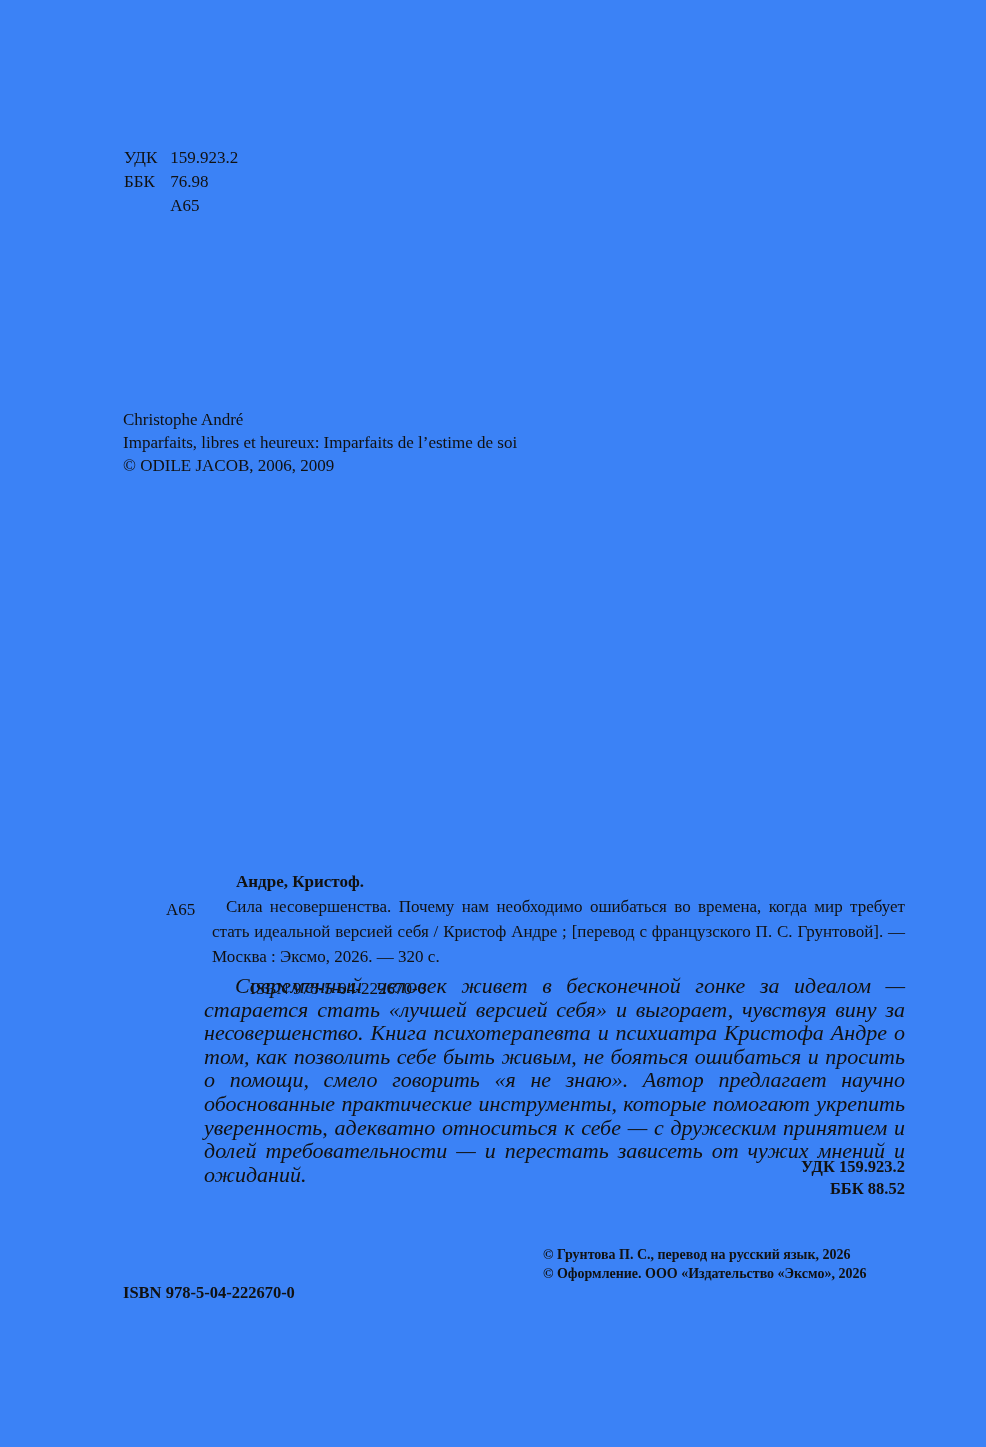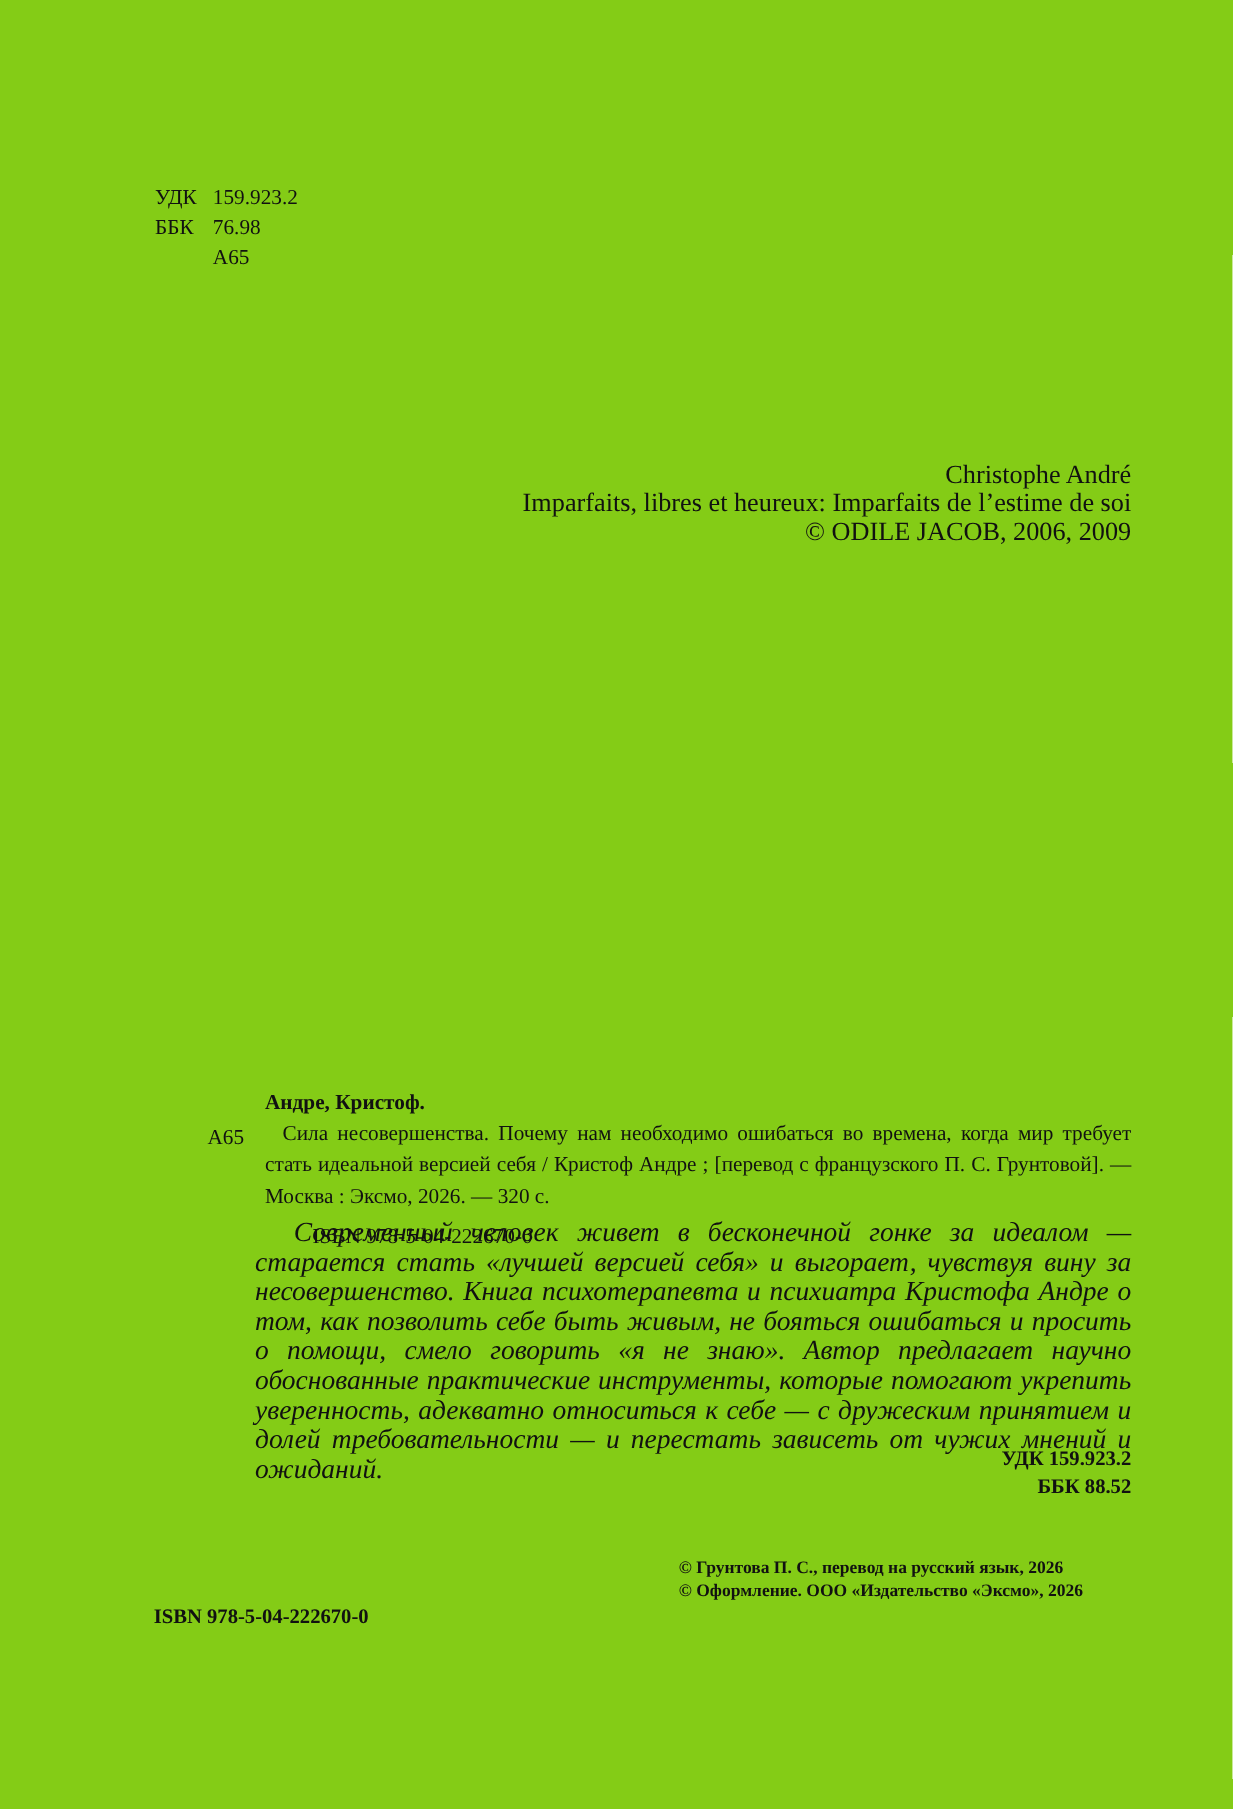--- a/index.html
+++ b/index.html
@@ -4,21 +4,21 @@
 <style>
   html, body {
     margin: 0;
     padding: 0;
     background: #ffffff;
   }
   .page {
     position: relative;
     width: 986px;
     height: 1447px;
-    background: #84cc16;
+    background: #3b82f6;
     color: #111111;
     font-family: "Liberation Serif", "DejaVu Serif", serif;
     overflow: hidden;
   }
 
   
   .top-codes {
     position: absolute;
     left: 124px;
     top: 146px;
@@ -29,24 +29,24 @@
   .top-codes .row { display: block; }
   .top-codes .lbl {
     display: inline-block;
     width: 42px;
   }
 
   
   .original-block {
     position: absolute;
     left: 123px;
-    top: 368px;
+    top: 408px;
     width: 782px;
-    text-align: right;
-    font-size: 21px;
+    text-align: left;
+    font-size: 17px;
     line-height: 23px;
   }
 
   
   .catalog-entry {
     position: absolute;
     left: 166px;
     top: 869px;
     width: 739px;
     font-size: 17px;
@@ -55,20 +55,21 @@
   .catalog-entry .index-code {
     position: absolute;
     left: 0;
     top: 28px;
   }
   .catalog-entry .entry-body {
     margin-left: 46px;
   }
   .catalog-entry .author-heading {
     font-weight: bold;
+    margin-left: 24px;
   }
   .catalog-entry .description {
     margin: 0;
     text-align: justify;
     text-indent: 14px;
   }
   .catalog-entry .isbn-line {
     margin-top: 7px;
     margin-left: 38px;
   }

